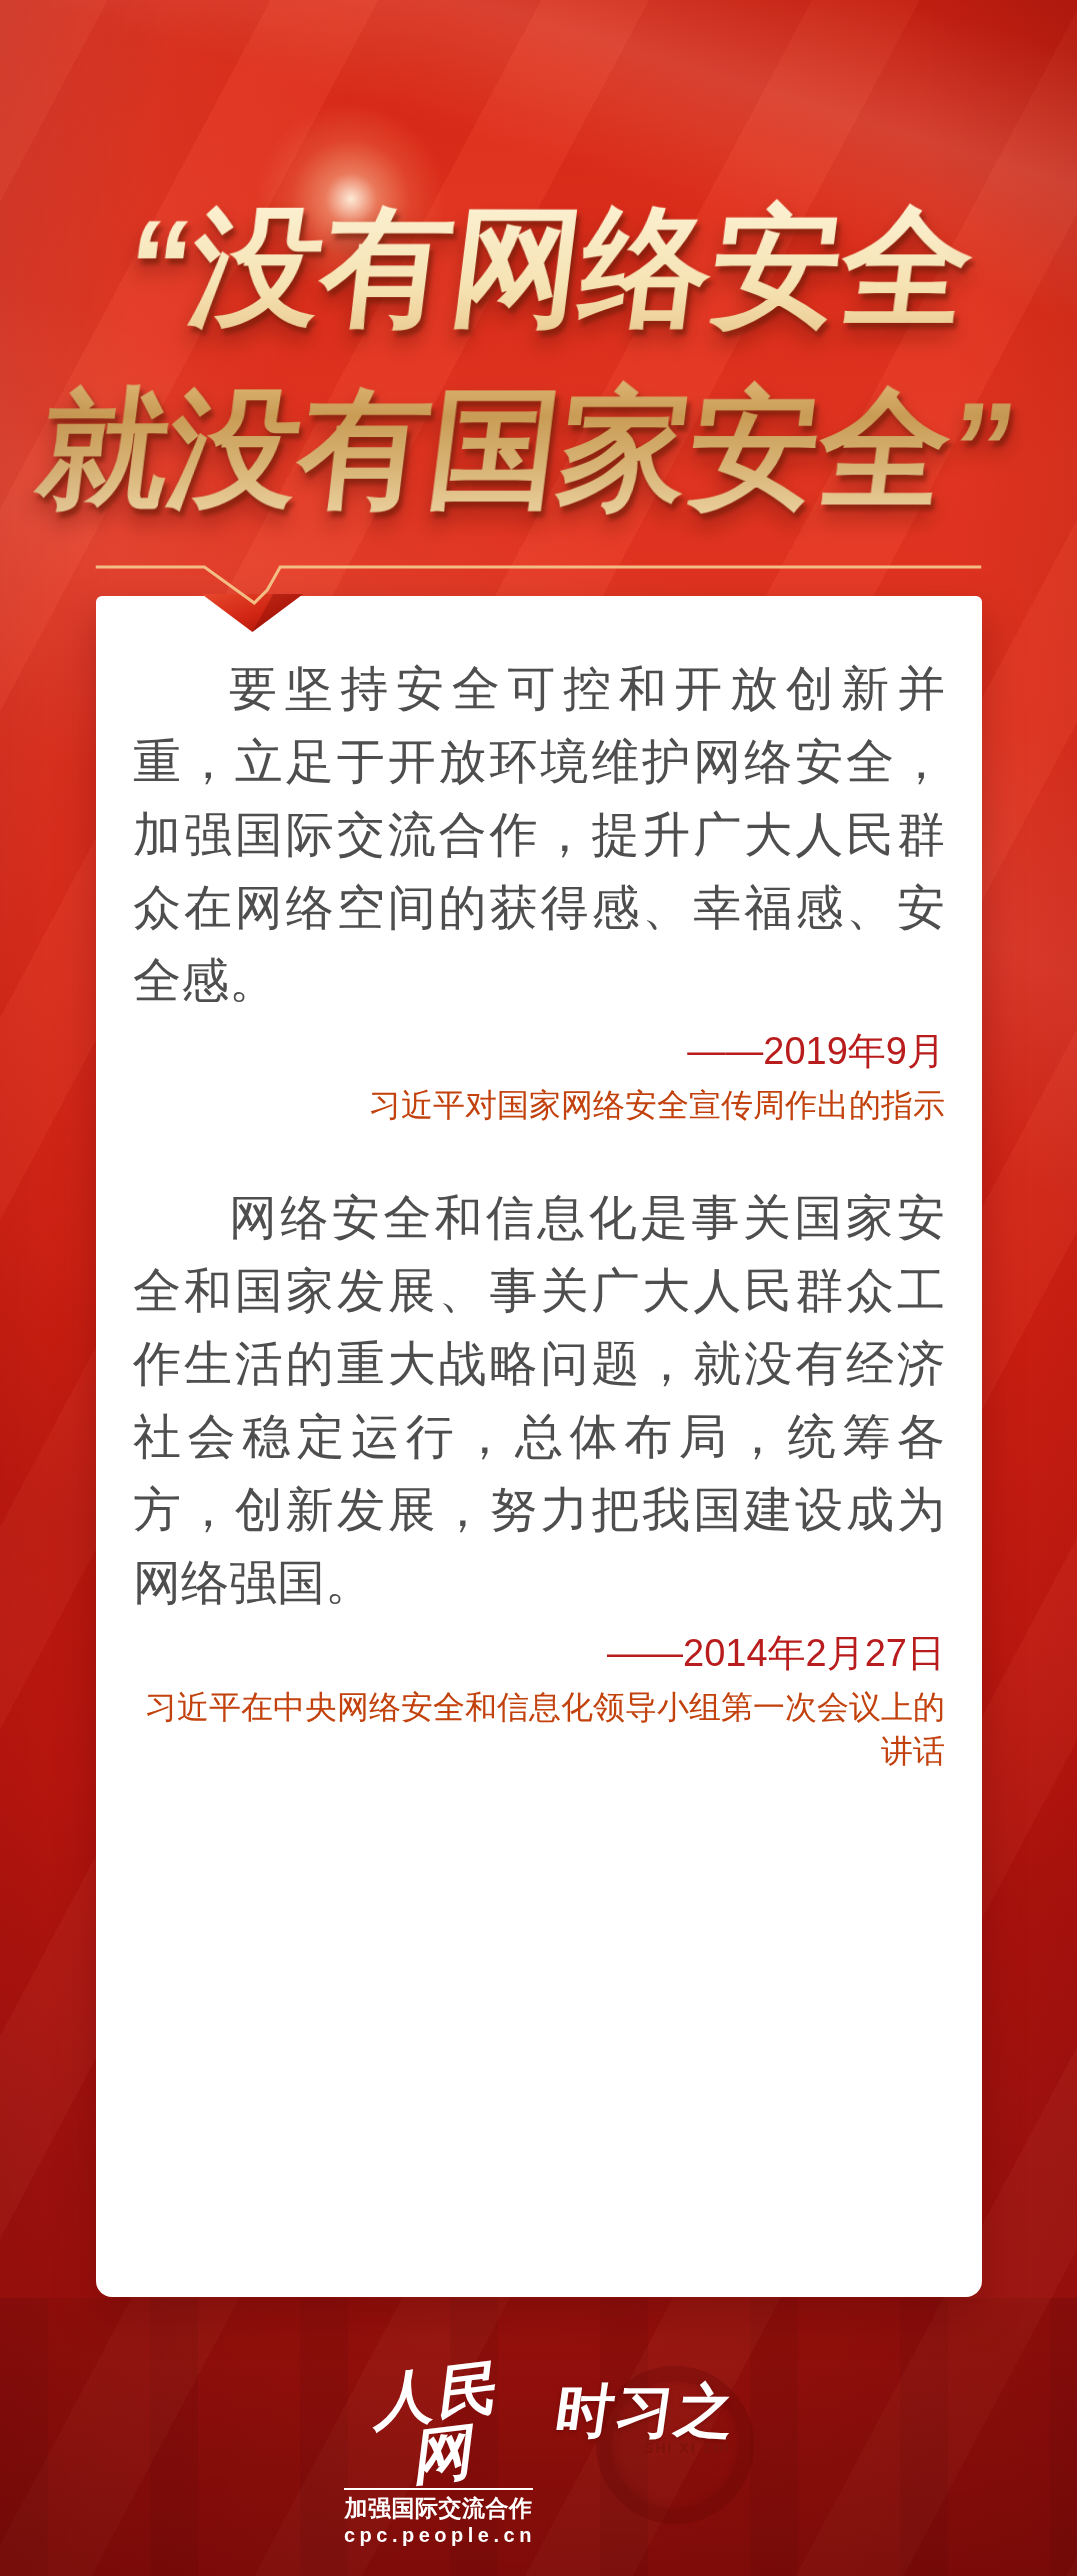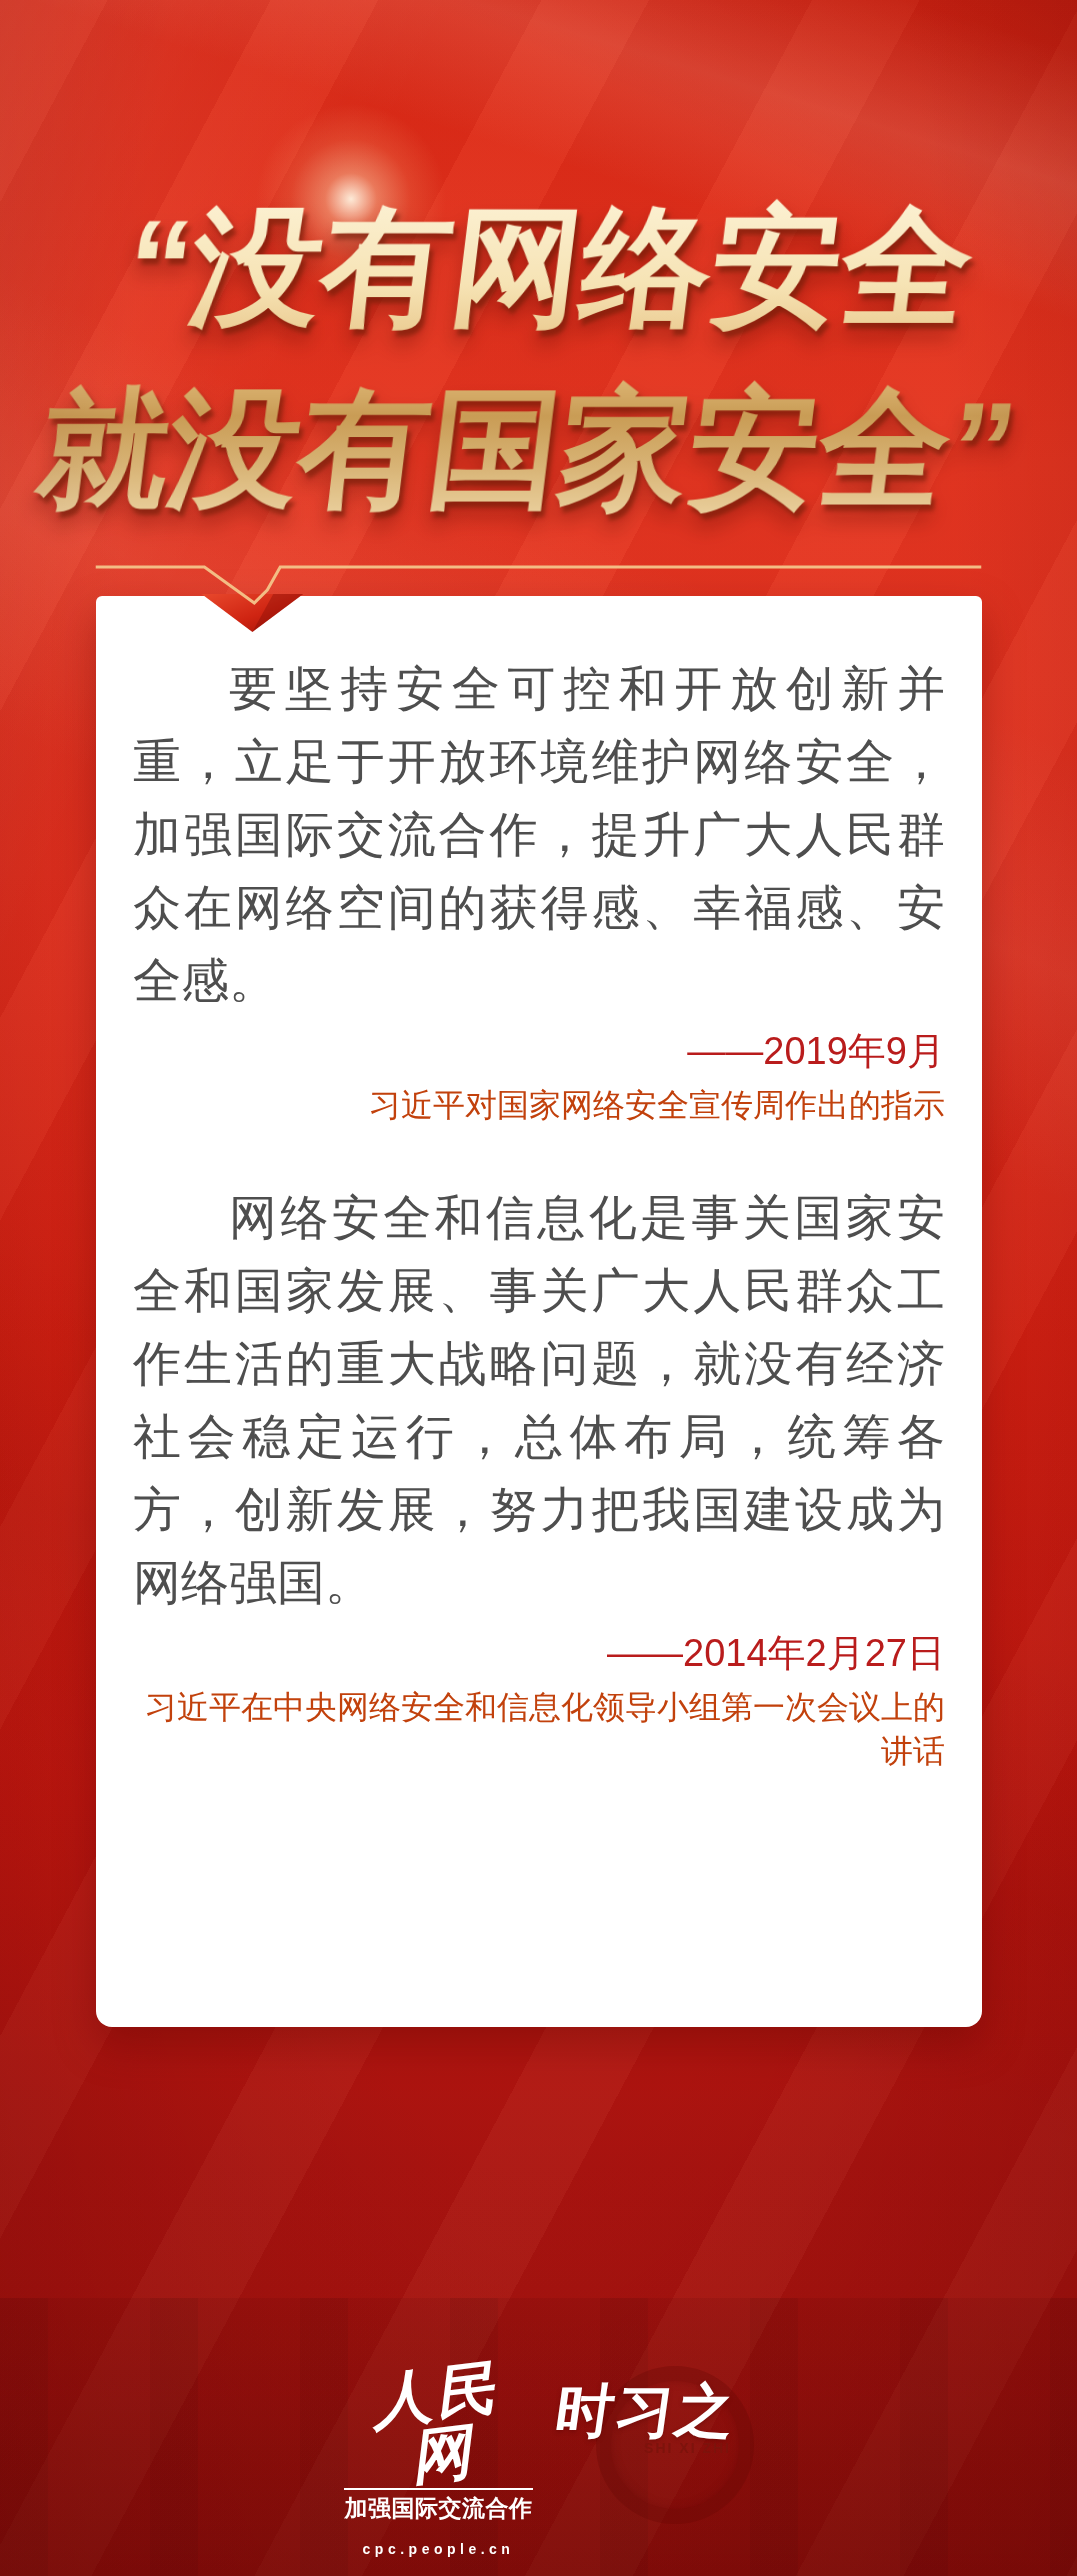--- a/index.html
+++ b/index.html
@@ -34,21 +34,21 @@
     background:linear-gradient(180deg,#fdf4da 0%,#f6e3b4 30%,#e6c183 50%,#c99c55 66%,#d8b476 80%,#f3ddb0 100%);
     -webkit-background-clip:text;background-clip:text;color:transparent;
     filter:drop-shadow(4px 6px 2px rgba(112,28,6,0.60)) drop-shadow(0px 12px 10px rgba(90,10,0,0.35));
     letter-spacing:0px;white-space:nowrap;
   }
   .tline{display:block;}
 
   .gold-line{position:absolute;left:0;top:549px;z-index:3;}
 
   .card{
-    position:absolute;left:96px;top:596px;width:886px;height:1431px;z-index:2;
+    position:absolute;left:96px;top:596px;width:886px;height:1701px;z-index:2;
     background:#ffffff;border-radius:6px 6px 16px 16px;
     box-shadow:0 18px 40px rgba(90,5,0,0.35);
     box-sizing:border-box;padding:56px 37px 40px 37px;
   }
   .wedge{position:absolute;left:0;top:-2px;overflow:visible;}
 
   .quote-block{margin:0 0 54px 0;}
   .quote-text{
     margin:0;font-size:48px;line-height:73px;color:#4e4e4e;font-weight:500;
     text-align:justify;text-justify:inter-ideograph;text-indent:2em;
@@ -65,21 +65,21 @@
 
   .footer{position:absolute;left:0;top:2354px;width:1077px;height:160px;z-index:2;color:#fff;}
   .pd-logo{position:absolute;left:344px;top:10px;width:189px;text-align:center;}
   .pd-script{
     font-family:"DejaVu Serif","Liberation Serif",serif;
     font-size:60px;line-height:60px;font-style:italic;font-weight:700;
     transform:rotate(-7deg);letter-spacing:4px;
   }
   .pd-line{height:2px;background:#ffffff;margin:4px 0 5px 0;}
   .pd-site{font-size:23px;line-height:26px;font-weight:700;letter-spacing:0.5px;white-space:nowrap;}
-  .pd-url{font-size:14px;line-height:24px;font-weight:700;letter-spacing:4.5px;margin-top:16px;}
+  .pd-url{font-size:20px;line-height:24px;font-weight:700;letter-spacing:4.5px;margin-top:2px;}
   .sxz-logo{position:absolute;left:556px;top:28px;width:175px;}
   .sxz-ring{
     position:absolute;left:40px;top:-16px;width:128px;height:128px;border-radius:50%;
     border:15px solid rgba(100,8,4,0.30);
     box-shadow:inset 0 0 10px rgba(80,0,0,0.25);
   }
   .sxz-text{
     position:relative;font-size:58px;line-height:58px;font-weight:900;
     transform:skewX(-8deg);letter-spacing:2px;white-space:nowrap;
     text-shadow:0 2px 4px rgba(80,0,0,0.35);

